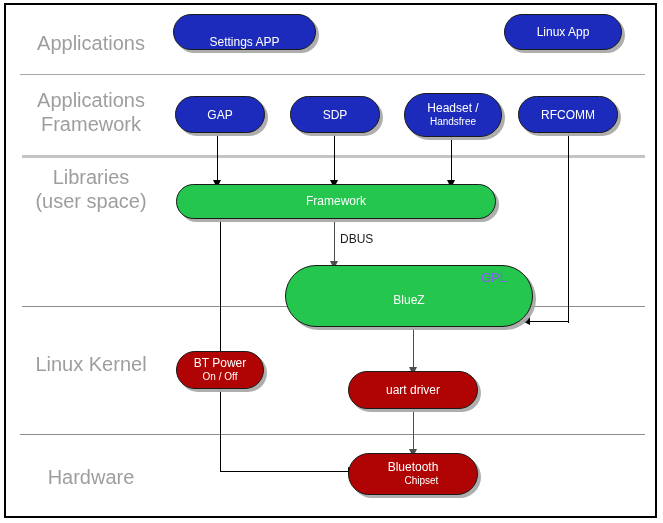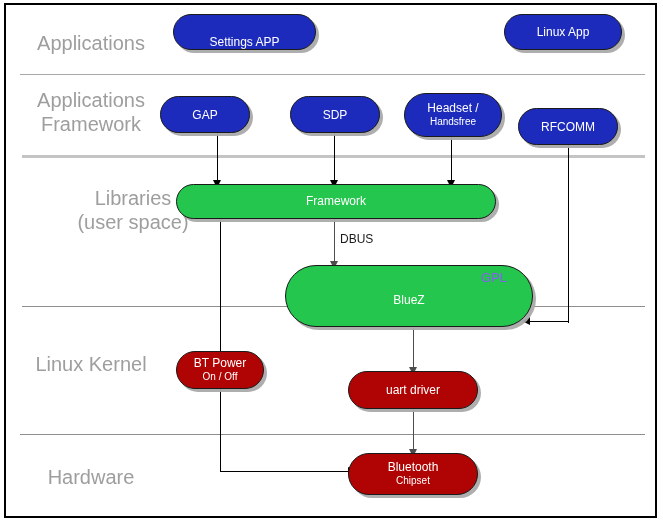--- a/index.html
+++ b/index.html
@@ -43,21 +43,21 @@
     color: #9e9e9e;
     font-size: 20px;
     line-height: 24px;
     text-align: center;
     width: 170px;
     left: 6px;
     white-space: pre-line;
   }
   .lbl-applications   { top: 31px;  }
   .lbl-appframework   { top: 88px;  }
-  .lbl-libraries      { top: 186px; margin-left: 42px; }
+  .lbl-libraries      { top: 165px; }
   .lbl-kernel         { top: 352px; }
   .lbl-hardware       { top: 465px; }
 
   
   .line {
     position: absolute;
     background: #000000;
   }
   .vline { width: 1.4px; }
   .hline { height: 1.4px; }
@@ -176,36 +176,36 @@
   <div class="arrow-down gray" style="left:409px; top:449px;"></div>
 
   <div class="node node-blue" style="left:173px; top:14px; width:143px; height:36px;align-items:flex-end;">
     <span class="node-label">Settings APP</span>
   </div>
 
   <div class="node node-blue" style="left:504px; top:14px; width:118px; height:36px;">
     <span class="node-label">Linux App</span>
   </div>
 
-  <div class="node node-blue" style="left:160px; top:96px; width:90px; height:37px;">
+  <div class="node node-blue" style="left:175px; top:96px; width:90px; height:37px;">
     <span class="node-label">GAP</span>
   </div>
 
   <div class="node node-blue" style="left:290px; top:96px; width:90px; height:37px;">
     <span class="node-label">SDP</span>
   </div>
 
   <div class="node node-blue" style="left:404px; top:93px; width:98px; height:44px;">
     <span class="node-label">
       <span>Headset /</span>
       <span class="sub">Handsfree</span>
     </span>
   </div>
 
-  <div class="node node-blue" style="left:518px; top:108px; width:100px; height:37px;">
+  <div class="node node-blue" style="left:518px; top:96px; width:100px; height:37px;">
     <span class="node-label">RFCOMM</span>
   </div>
 
   <div class="node node-green" style="left:176px; top:184px; width:320px; height:35px;">
     <span class="node-label">Framework</span>
   </div>
 
   <div class="node node-green" style="left:285px; top:265px; width:248px; height:62px;">
     <span class="node-label" style="position:relative; top:4px;">BlueZ</span>
   </div>
@@ -215,20 +215,20 @@
     <span class="node-label">
       <span>BT Power</span>
       <span class="sub">On / Off</span>
     </span>
   </div>
 
   <div class="node node-red" style="left:348px; top:371px; width:130px; height:38px;">
     <span class="node-label">uart driver</span>
   </div>
 
-  <div class="node node-red" style="left:348px; top:453px; width:130px; height:42px;">
+  <div class="node node-red" style="left:348px; top:453px; width:130px; height:42px;text-align:right;">
     <span class="node-label">
       <span>Bluetooth</span>
       <span class="sub">Chipset</span>
     </span>
   </div>
 
 </div>
 
 </body></html>

